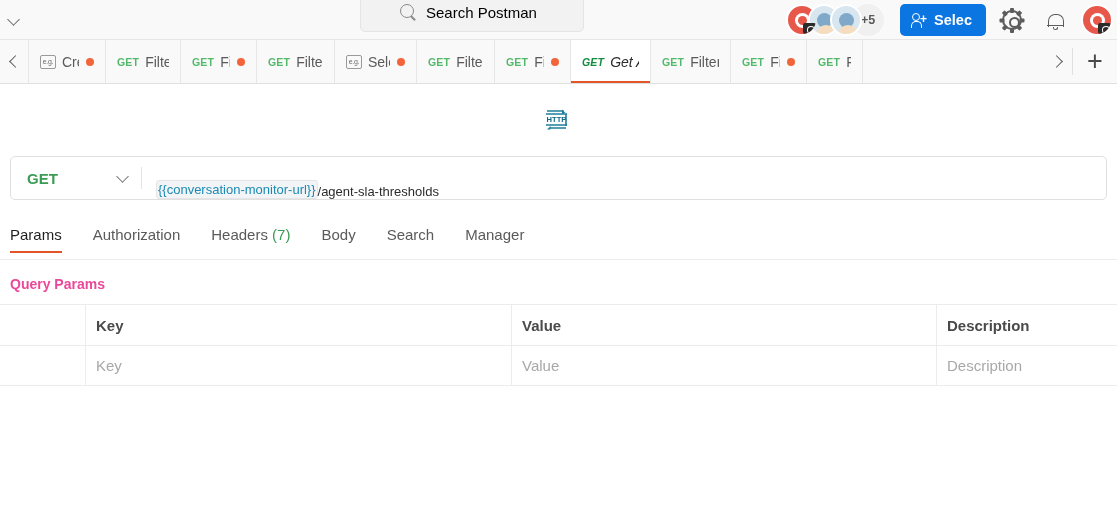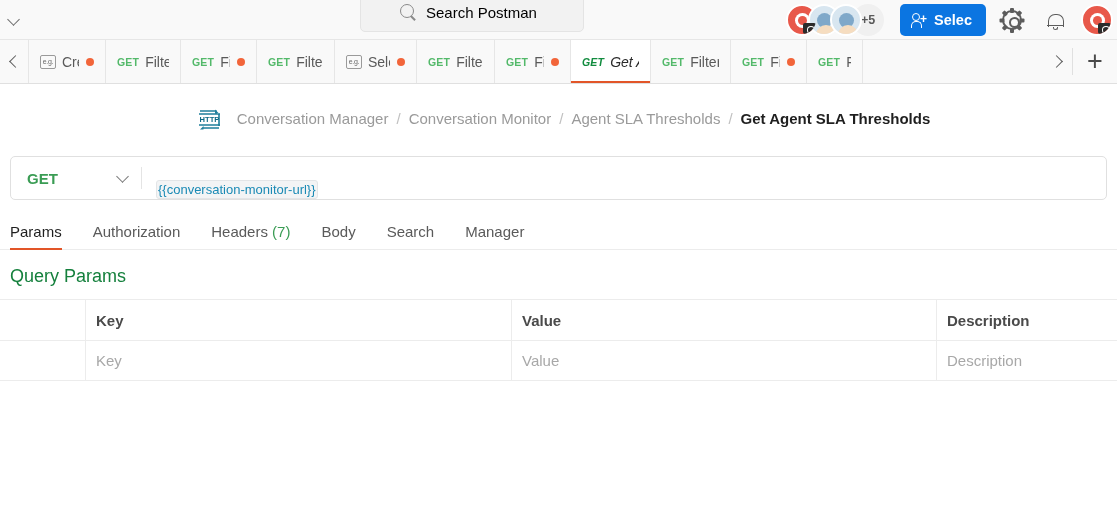--- a/index.html
+++ b/index.html
@@ -424,23 +424,23 @@
     color: #1a8ab5;
     background: #f3f4f5;
     border: 1px solid #e3e5e7;
     border-radius: 3px;
     padding: 1px 1px;
   }
 
   
   .reqtabs {
     display: flex;
-    align-items: flex-end;
+    align-items: flex-start;
     padding: 0 10px;
-    margin-top: 16px;
+    margin-top: 26px;
     height: 34px;
     border-bottom: 1px solid #ececec;
   }
   .reqtab {
     font-size: 15px;
     color: #5a5a5a;
     margin-right: 31px;
     padding-bottom: 9px;
     position: relative;
     cursor: pointer;
@@ -451,23 +451,23 @@
     content: "";
     position: absolute;
     left: 0; right: 0; bottom: -1px;
     height: 2.5px;
     background: #e25528;
   }
   .hdr-count { color: #3a9c54; }
 
   
   .qp-title {
-    font-size: 18px;
-    font-weight: normal;
-    color: #15803d;
+    font-size: 14px;
+    font-weight: bold;
+    color: #ec4899;
     padding: 16px 0 0 10px;
   }
   .table {
     margin-top: 12px;
     border-top: 1px solid #ececec;
     border-bottom: 1px solid #ececec;
     width: 100%;
   }
   .trow {
     display: flex;
@@ -610,31 +610,31 @@
 <div class="breadcrumb">
   <span class="http-icon">
     <svg width="25" height="23" viewBox="0 0 25 23">
       <path d="M3 3 L19 3 L19 6 M22 6 L22 18 M6 20 L22 20" stroke="#1f7f9c" stroke-width="1.6" fill="none"></path>
       <path d="M2 6 L23 6 M2 17 L23 17" stroke="#1f7f9c" stroke-width="1.4" fill="none"></path>
       <path d="M18 1.5 L21.5 5 L18 5 Z" fill="#1f7f9c"></path>
       <path d="M6.5 18 L3 21.5 L6.5 21.5 Z" fill="#1f7f9c"></path>
       <text x="12.5" y="14.4" font-family="Liberation Sans, sans-serif" font-size="7.6" font-weight="bold" fill="#0e6a86" text-anchor="middle">HTTP</text>
     </svg>
   </span>
-  <span id="bc-container"><span class="bc-item">Conversation Manager</span><span class="bc-sep">/</span><span class="bc-item">Conversation Monitor</span><span class="bc-sep">/</span><span class="bc-item">Agent SLA Thresholds</span><span class="bc-sep">/</span><span class="bc-item current">Get Agent SLA Thresholds</span></span>
 </div>
 
 <div class="urlbar">
   <div class="method">
     <span class="method-text">GET</span>
     <span class="method-chev"></span>
   </div>
   <div class="url-divider"></div>
   <div class="url-input">
     <span class="url-var">{{conversation-monitor-url}}</span>
+      <span>/agent-sla-thresholds</span>
   </div>
 </div>
 
 <div class="reqtabs" id="reqtabs-container">
     <div class="reqtab active"><span>Params</span></div>
     <div class="reqtab"><span>Authorization</span></div>
     <div class="reqtab"><span>Headers</span><span class="hdr-count"> (7)</span></div>
     <div class="reqtab"><span>Body</span></div>
     <div class="reqtab"><span>Search</span></div>
     <div class="reqtab"><span>Manager</span></div>

